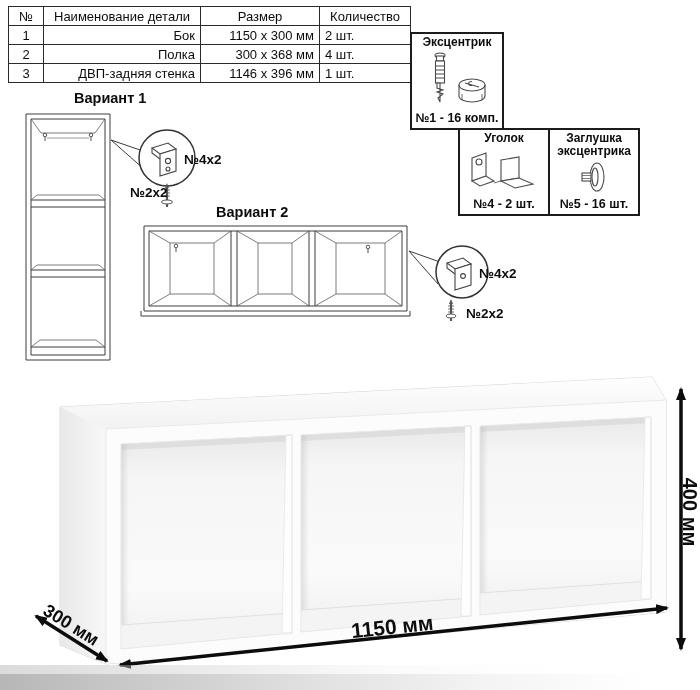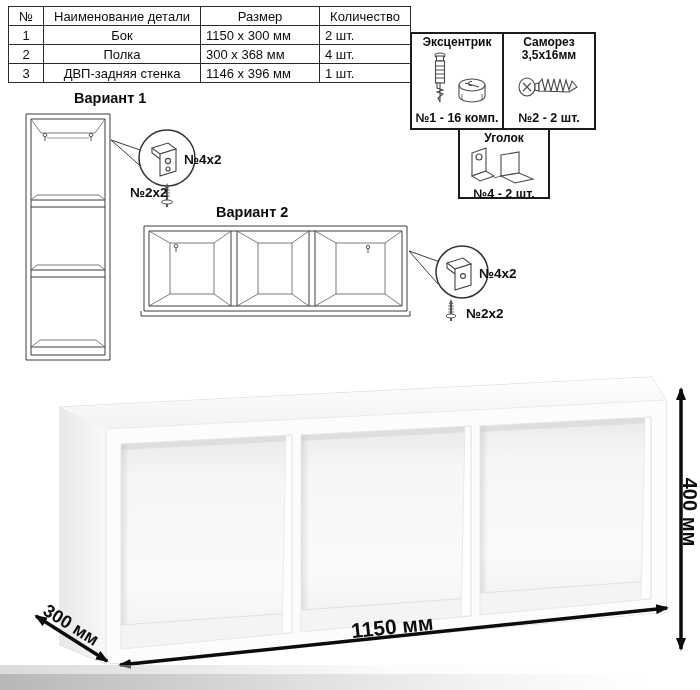--- a/index.html
+++ b/index.html
@@ -4,31 +4,31 @@
 <style>
   html,body{margin:0;padding:0;background:#fff;}
   .page{position:relative;width:700px;height:690px;background:#ffffff;overflow:hidden;
         font-family:"Liberation Sans",sans-serif;color:#0c0c0c;}
   
   table.parts{position:absolute;left:8px;top:6px;border-collapse:collapse;background:#fff;}
   table.parts th,table.parts td{border:1px solid #2a2a2a;font-size:13px;font-weight:400;
         padding:1px 5px;height:16px;white-space:nowrap;}
   table.parts th{text-align:center;}
   .c-num{width:24px;text-align:center;}
-  .c-name{width:146px;text-align:center;}
-  .c-size{width:108px;text-align:left;}
+  .c-name{width:146px;text-align:right;}
+  .c-size{width:108px;text-align:right;}
   .c-qty{width:80px;}
   
   .hw-row{position:absolute;display:flex;}
   .hw-row1{left:410px;top:32px;}
   .hw-row2{left:458px;top:128px;}
   .hw-cell{box-sizing:border-box;border:2px solid #1c1c1c;background:#fff;
         display:flex;flex-direction:column;align-items:center;justify-content:space-between;}
   .hw-row1 .hw-cell{width:94px;height:98px;}
-  .hw-row2 .hw-cell{width:92px;height:71px;}
+  .hw-row2 .hw-cell{width:92px;height:88px;}
   .hw-cell + .hw-cell{margin-left:-2px;}
   .hw-title{font-weight:700;font-size:12px;line-height:1.12;text-align:center;padding-top:2px;}
   .hw-label{font-weight:700;font-size:12.5px;padding-bottom:3px;white-space:nowrap;}
   .hw-icon{flex:0 0 auto;}
   
   .v-title{position:absolute;font-weight:700;font-size:14.5px;white-space:nowrap;}
   .v1-title{left:36px;top:90px;margin-left:38px;}
   .v2-title{left:216px;top:204px;}
   
   svg.scene{position:absolute;left:0;top:0;}
@@ -88,49 +88,49 @@
           <path d="M16,14 H24 M16,18 H24 M16,22 H24 M16,26 H24" fill="none"></path>
           <path d="M17,31 L17,36 L23,38 L17,40 L23,42 L18,46 L20,50 L20,31 Z"></path>
           <ellipse cx="52" cy="33" rx="13" ry="6"></ellipse>
           <path d="M39,33 V44 A13,6 0 0 0 65,44 V33" fill="none"></path>
           <path d="M45,31 L59,35 M52,29.5 A3.5,2 0 1 0 52,33.5" fill="none"></path>
           <path d="M42,42 V48 M62,42 V48" fill="none" stroke-width="0.8"></path>
         </g>
       </svg>
       <div class="hw-label">№1 - 16 комп.</div>
     </div>
-    <div class="hw-cell">
-      <div class="hw-title">Саморез 3,5х16мм</div>
-      <svg class="hw-icon" width="66" height="32" viewBox="0 0 66 32">
-        <g stroke="#4a4a4a" stroke-width="1.1" fill="#fff">
-          <ellipse cx="11" cy="16" rx="8" ry="9"></ellipse>
-          <path d="M7,12 C10,15 12,17 15,20 M15,12 C12,15 10,17 7,20" fill="none"></path>
-          <path d="M19,13 L23,12 L23,20 L19,19 Z"></path>
-          <path d="M23,12 L26,8 L29,20 L32,8 L35,20 L38,8 L41,20 L44,8 L47,20 L50,9 L53,19 L56,10 L61,16 L53,21 L23,20 Z"></path>
-        </g>
-      </svg>
-      <div class="hw-label">№2 - 2 шт.</div>
-    </div>
   </div>
 
   <div class="hw-row hw-row2">
     <div class="hw-cell">
       <div class="hw-title">Уголок</div>
       <svg class="hw-icon" width="74" height="42" viewBox="0 0 74 42">
         <g stroke="#4a4a4a" stroke-width="1.1" fill="#fff">
           <path d="M5,8 L19,3 L19,26 L5,31 Z"></path>
           <circle cx="12" cy="12" r="3"></circle>
           <path d="M5,31 L19,26 L27,31 L13,36 Z"></path>
           <path d="M34,10 L52,7 L52,28 L34,31 Z"></path>
           <path d="M34,31 L52,28 L66,34 L48,38 Z"></path>
           <path d="M27,33 L34,31" fill="none" stroke-width="0.8"></path>
         </g>
       </svg>
       <div class="hw-label">№4 - 2 шт.</div>
     </div>
+    <div class="hw-cell">
+      <div class="hw-title">Заглушка эксцентрика</div>
+      <svg class="hw-icon" width="42" height="36" viewBox="0 0 42 36">
+        <g stroke="#4a4a4a" stroke-width="1.1" fill="#fff">
+          <ellipse cx="24" cy="17" rx="7" ry="14"></ellipse>
+          <ellipse cx="22" cy="17" rx="3" ry="9"></ellipse>
+          <rect x="9" y="13" width="9" height="8"></rect>
+          <path d="M9,15.5 H18 M9,18.5 H18" fill="none" stroke-width="0.7"></path>
+        </g>
+      </svg>
+      <div class="hw-label">№5 - 16 шт.</div>
+    </div>
   </div>
 
   <div class="v-title v1-title">Вариант 1</div>
   <div class="v-title v2-title">Вариант 2</div>
 
   <svg class="scene" width="700" height="690" viewBox="0 0 700 690">
     <defs>
       <linearGradient id="gTop" x1="0" y1="0" x2="0" y2="1">
         <stop offset="0" stop-color="#fefefe"></stop>
           <stop offset="1" stop-color="#f2f2f2"></stop>

